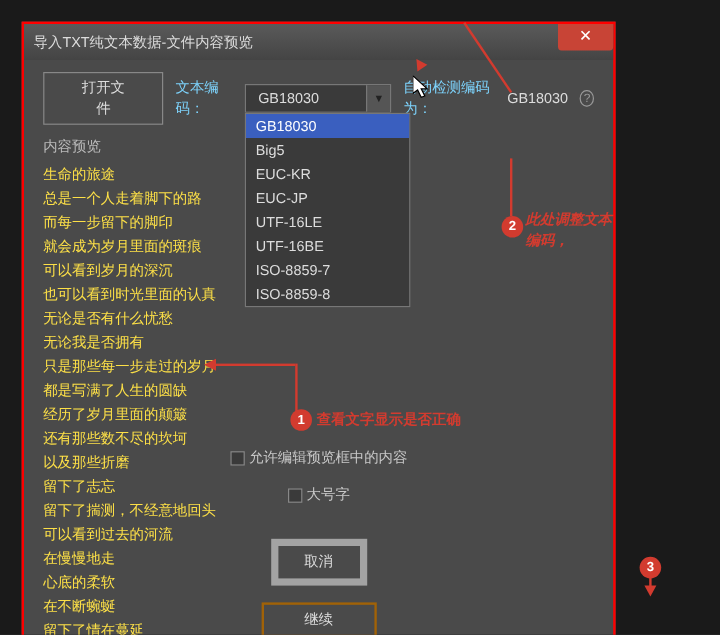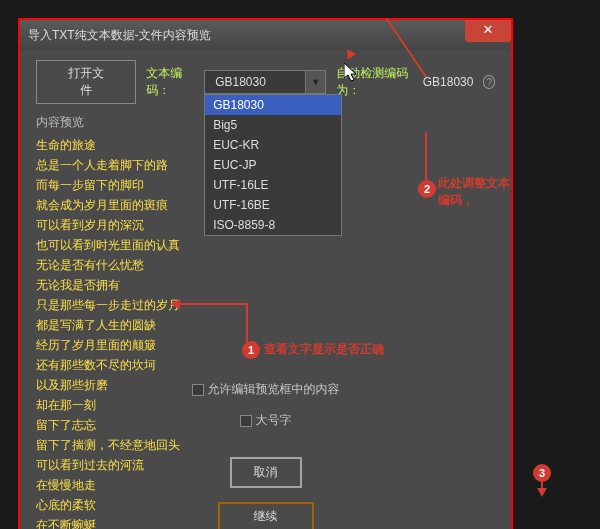--- a/index.html
+++ b/index.html
@@ -3,33 +3,33 @@
 <meta charset="utf-8">
 <style>
   * { margin: 0; padding: 0; box-sizing: border-box; }
   body { font-family: "Microsoft YaHei", sans-serif; background: #1a1a1a; width: 600px; height: 529px; overflow: hidden; position: relative; }
   .outer-border { border: 2px solid red; width: 495px; height: 525px; margin: 18px; position: relative; background: #4a4a4a; }
   .titlebar { background: linear-gradient(#5a5a5a,#444); height: 30px; display: flex; align-items: center; padding: 0 8px; color: #ddd; font-size: 12px; position: relative; }
   .close-btn { position: absolute; right: 0; top: 0; width: 46px; height: 22px; background: #c84436; color: #fff; text-align: center; line-height: 20px; font-size: 13px; border-bottom-left-radius: 3px; border-bottom-right-radius: 3px; }
   .body-area { padding: 10px 16px; color: #c8c8c8; font-size: 12px; position: relative; height: calc(100% - 30px); }
   .top-row { display: flex; align-items: center; gap: 10px; margin-bottom: 10px; position: relative; }
   .open-file-btn { border: 1px solid #888; background: #4a4a4a; color: #ddd; padding: 4px 30px; font-size: 12px; }
-  .label { color: #bef264; }
+  .label { color: #7dd3fc; }
   .encoding-select { display: inline-flex; align-items: center; background: #3a3a3a; border: 1px solid #777; height: 24px; }
   .encoding-value { padding: 0 10px; min-width: 100px; color: #ddd; font-size: 12px; }
   .dropdown-btn { width: 20px; height: 22px; background: #555; border-left: 1px solid #777; display: flex; align-items: center; justify-content: center; color: #222; font-size: 9px; }
   .dropdown-list { position: absolute; top: 24px; left: 0; width: 138px; background: #3a3a3a; border: 1px solid #777; z-index: 10; }
   .dropdown-item { padding: 3px 8px; color: #ddd; font-size: 12px; }
   .dropdown-item.selected { background: #3a5fbf; color: #fff; }
   .help-icon { width: 14px; height: 14px; border-radius: 50%; border: 1px solid #999; color: #999; font-size: 10px; display: inline-flex; align-items: center; justify-content: center; }
   .preview-header { color: #bbb; margin-bottom: 4px; }
   .preview-text { line-height: 20px; color: #fde047; }
   .bottom-row { position: absolute; bottom: 10px; left: 16px; right: 16px; display: flex; align-items: center; gap: 14px; flex-direction: column; }
   .checkbox { width: 12px; height: 12px; border: 1px solid #888; display: inline-block; background: #3a3a3a; vertical-align: middle; margin-right: 4px; }
-  .btn { border: 2px solid #a3a3a3; background: #4a4a4a; color: #ddd; padding: 5px 22px; font-size: 12px; }
+  .btn { border: 6px solid #a3a3a3; background: #4a4a4a; color: #ddd; padding: 5px 22px; font-size: 12px; }
   .btn.continue { border: 2px solid #a16207; padding: 4px 34px; }
   .spacer { flex: 1; }
   .badge { width: 18px; height: 18px; border-radius: 50%; background: #d23b2f; color: #fff; font-size: 11px; font-weight: bold; display: inline-flex; align-items: center; justify-content: center; position: absolute; z-index: 20; }
   .note { position: absolute; color: #d23b2f; font-size: 12px; font-weight: bold; z-index: 20; }
   .arrow-line { position: absolute; background: #d23b2f; z-index: 15; }
   .arrow-head { position: absolute; width: 0; height: 0; z-index: 16; }
   .cursor { position: absolute; z-index: 30; }
 </style>
 </head>
 <body>
@@ -50,20 +50,21 @@
           <span class="encoding-value">GB18030</span>
           <span class="dropdown-btn">▼</span>
         </div>
         <div class="dropdown-list">
           <div class="dropdown-item selected">GB18030</div>
           <div class="dropdown-item">Big5</div>
           <div class="dropdown-item">EUC-KR</div>
           <div class="dropdown-item">EUC-JP</div>
           <div class="dropdown-item">UTF-16LE</div>
           <div class="dropdown-item">UTF-16BE</div>
+          <div class="dropdown-item">ISO-8859-7</div>
           <div class="dropdown-item">ISO-8859-8</div>
         </div>
       </div>
 
       <span class="label">自动检测编码为：</span>
       <span class="label" style="color:#ddd">GB18030</span>
       <span class="help-icon">?</span>
     </div>
 
     <div class="preview-header">内容预览</div>
@@ -74,21 +75,20 @@
       <div>就会成为岁月里面的斑痕</div>
       <div>可以看到岁月的深沉</div>
       <div>也可以看到时光里面的认真</div>
       <div>无论是否有什么忧愁</div>
       <div>无论我是否拥有</div>
       <div>只是那些每一步走过的岁月</div>
       <div>都是写满了人生的圆缺</div>
       <div>经历了岁月里面的颠簸</div>
       <div>还有那些数不尽的坎坷</div>
       <div>以及那些折磨</div>
-      <div>却在那一刻</div>
       <div>留下了志忘</div>
       <div>留下了揣测，不经意地回头</div>
       <div>可以看到过去的河流</div>
       <div>在慢慢地走</div>
       <div>心底的柔软</div>
       <div>在不断蜿蜒</div>
       <div>留下了情在蔓延</div>
     </div>
 
     <div class="bottom-row">
@@ -99,21 +99,21 @@
       <button class="btn continue">继续</button>
     </div>
 
     <div class="badge" style="top:291px; left:222px;">1</div>
     <div class="note" style="top:291px; left:244px;">查看文字显示是否正确</div>
     <div class="arrow-line" style="top:253px; left:156px; width:70px; height:2px;"></div>
     <div class="arrow-head" style="top:249px; left:150px; border-right:10px solid #d23b2f; border-top:5px solid transparent; border-bottom:5px solid transparent;"></div>
     <div class="arrow-line" style="top:253px; left:226px; width:2px; height:40px;"></div>
 
     <div class="badge" style="top:130px; left:398px;">2</div>
-    <div class="note" style="top:125px; left:418px;">此处调整文本编码，</div>
+    <div class="note" style="top:125px; left:418px;font-style:italic;">此处调整文本编码，</div>
     <div class="arrow-line" style="top:26px; left:336px; width:70px; height:2px; transform:rotate(56deg); transform-origin:right center;"></div>
     <div class="arrow-line" style="top:82px; left:405px; width:2px; height:48px;"></div>
     <div class="arrow-head" style="top:-2px; left:325px; border-right:9px solid #d23b2f; border-top:5px solid transparent; border-bottom:5px solid transparent; transform:rotate(56deg);"></div>
 
     <div class="badge" style="top:414px; left:513px;">3</div>
     <div class="arrow-line" style="top:422px; left:521px; width:2px; height:18px;"></div>
     <div class="arrow-head" style="top:438px; left:517px; border-top:9px solid #d23b2f; border-left:5px solid transparent; border-right:5px solid transparent;"></div>
 
     <svg class="cursor" style="top:13px; left:324px;" width="16" height="20">
       <polygon points="0,0 0,15 4,12 7,18 10,17 7,11 12,11" fill="#fff" stroke="#000" stroke-width="1"></polygon>

